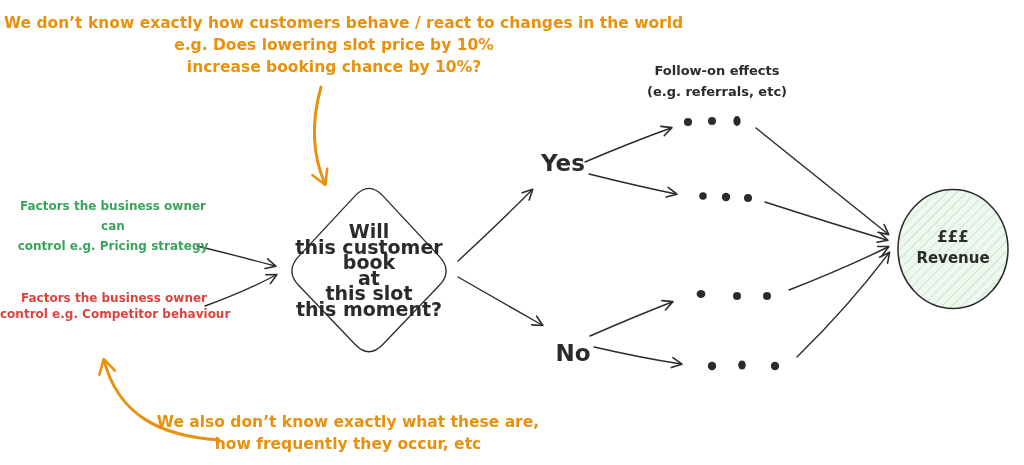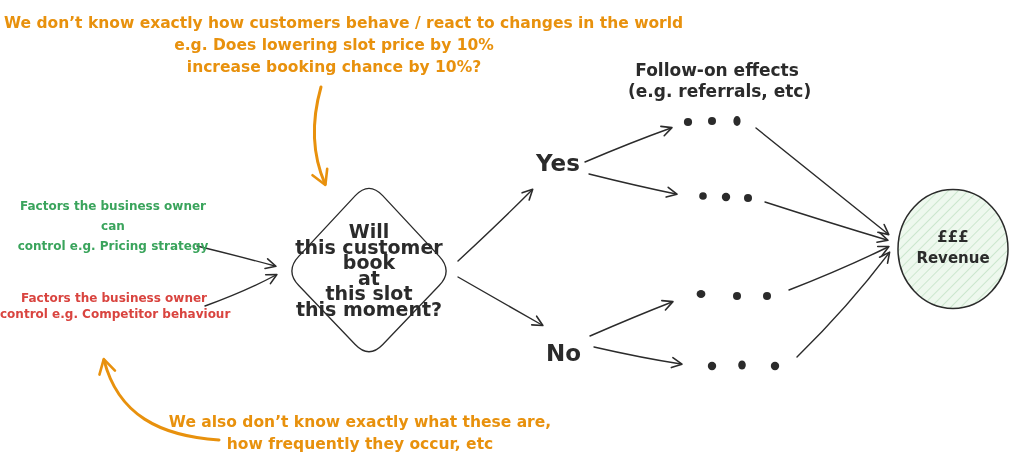--- a/index.html
+++ b/index.html
@@ -8,28 +8,28 @@
     width:1024px;height:465px;
     background:#ffffff;
     overflow:hidden;
     font-family:"DejaVu Sans", sans-serif;
     color:var(--ink);
   }
   .stage svg{position:absolute;left:0;top:0;}
   .note{position:absolute;text-align:center;white-space:nowrap;}
   .note div{white-space:nowrap;}
   .top-note{left:4px;top:12px;width:660px;font-size:15.5px;font-weight:600;line-height:22px;color:var(--orange);}
-  .bottom-note{left:30px;top:411px;width:660px;font-size:15.5px;font-weight:600;line-height:22px;color:var(--orange);}
+  .bottom-note{left:18px;top:411px;width:660px;font-size:15.5px;font-weight:600;line-height:22px;color:var(--orange);}
   .green-note{left:13px;top:196px;width:200px;font-size:12px;font-weight:600;line-height:20px;color:var(--green);}
   .red-note{left:0px;top:290px;width:228px;font-size:12px;font-weight:600;line-height:16px;color:var(--red);}
   .diamond-label{left:289px;top:224px;width:160px;font-size:19px;font-weight:600;line-height:15.5px;color:var(--ink);}
-  .branch-label{position:absolute;font-size:23px;font-weight:700;color:var(--ink);}
+  .branch-label{position:absolute;font-size:23px;font-weight:700;color:var(--ink);text-align:center;}
   .yes-label{left:536px;top:150px;width:54px;}
   .no-label{left:546px;top:340px;width:54px;}
-  .follow-label{left:628px;top:60px;width:178px;font-size:17px;font-weight:600;line-height:21px;color:var(--ink);}
+  .follow-label{left:628px;top:60px;width:178px;font-size:13px;font-weight:600;line-height:21px;color:var(--ink);}
   .revenue-label{left:901px;top:227px;width:104px;font-size:15px;font-weight:700;line-height:21px;color:var(--ink);}
 
   .stroke-ink{stroke:var(--ink);}
   .stroke-orange{stroke:var(--orange);}
   .fill-ink{fill:var(--ink);}
   path.arrow{fill:none;stroke-width:1.4;stroke-linecap:round;}
   path.arrow-orange{fill:none;stroke-width:3;stroke-linecap:round;}
   path.shape{fill:#ffffff;stroke-width:1.3;stroke-linejoin:round;}
   .mk{fill:none;stroke-width:1.6;stroke-linecap:round;stroke-linejoin:round;}
   .mk-o{fill:none;stroke-width:2.6;stroke-linecap:round;stroke-linejoin:round;}

